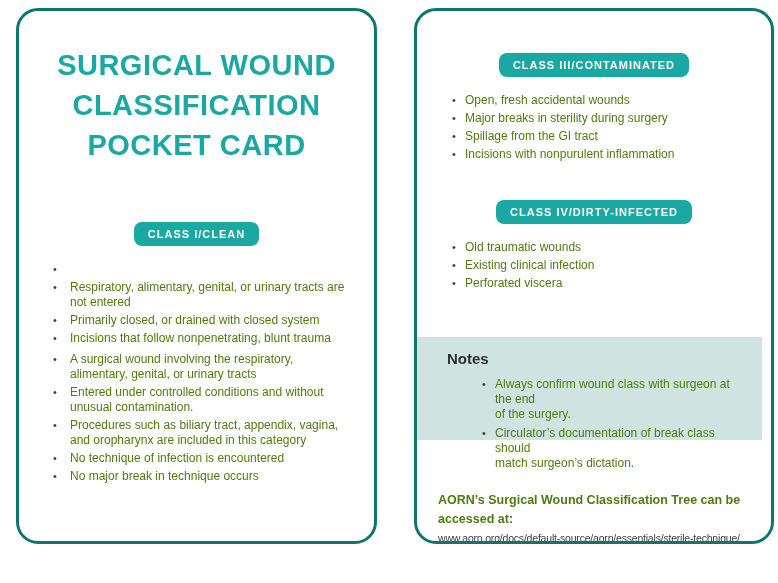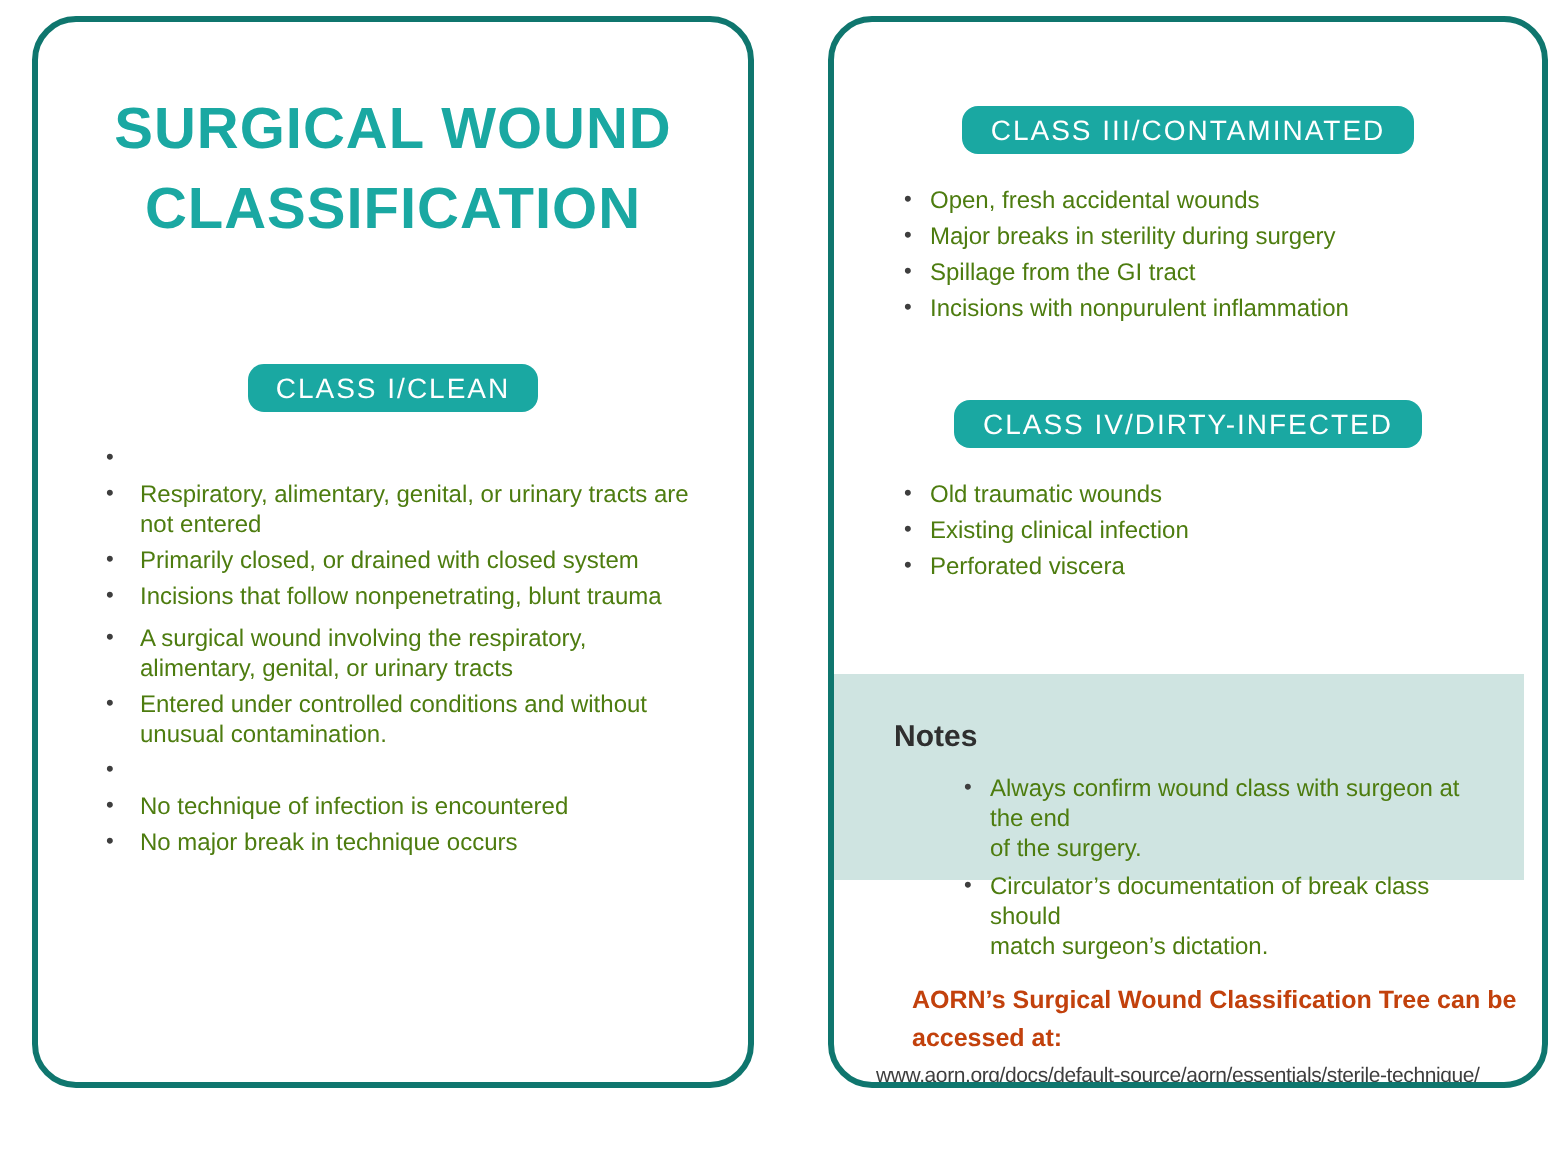--- a/index.html
+++ b/index.html
@@ -32,22 +32,22 @@
     font-size: 29px;
     line-height: 40px;
     letter-spacing: 0.5px;
   }
 
   .badge {
     display: table;
     margin: 16px auto;
     background: #1aa8a2;
     color: #ffffff;
-    font-weight: 400;
-    font-size: 14px;
+    font-weight: 700;
+    font-size: 11px;
     line-height: 16px;
     letter-spacing: 1px;
     padding: 4px 14px;
     border-radius: 8px;
     white-space: nowrap;
   }
   .badge.b-class1 { margin-top: 57px; }
   .badge.b-class2 { margin-top: 26px; }
   .badge.b-class3 { margin-top: 42px; }
   .badge.b-class4 { margin-top: 38px; }
@@ -57,59 +57,59 @@
   .li { display: flex; align-items: flex-start; margin-bottom: 3px; }
   .mk { flex: none; width: 17px; font-size: 11px; line-height: 15px; color: #3e3e3e; }
   .card.right .mk { width: 13px; }
   .tx { font-size: 12px; line-height: 15px; white-space: pre-line; color: #4d7c0f; }
 
   .notes-band {
     margin-top: 46px;
     margin-right: 9px;
     height: 103px;
     background: #cfe4e1;
-    padding: 22px 14px 0 30px;
+    padding: 12px 14px 0 30px;
     box-sizing: border-box;
   }
   .notes-heading {
     font-weight: 700;
     font-size: 15px;
     line-height: 19px;
     color: #2f2f2f;
   }
   .notes-band .bullet-list { margin-top: 2px; padding-left: 6px; padding-right: 0; }
   .notes-band .mk { width: 14px; }
   .notes-band .li { margin-bottom: 4px; }
 
   .footer { margin-top: 51px; padding-left: 21px; padding-right: 8px; }
   .footer-heading {
     font-weight: 700;
     font-size: 12.5px;
     line-height: 19px;
-    color: #c2410c;
+    color: #4d7c0f;
     white-space: pre-line;
-    margin-left: 18px;
   }
   .footer-url {
     margin-top: 2px;
     font-size: 10.5px;
     line-height: 15px;
     letter-spacing: -0.2px;
     color: #3e3e3e;
     white-space: pre-line;
     overflow-wrap: anywhere;
   }
 </style>
 </head>
 <body>
 
 <div class="card left">
   <div class="main-title">
     <div>SURGICAL WOUND</div>
     <div>CLASSIFICATION</div>
+    <div>POCKET CARD</div>
   </div>
 
   <div class="badge b-class1">CLASS I/CLEAN</div>
   <div class="bullet-list">
     <div class="li">
       <span class="mk">•</span>
     </div>
     <div class="li">
       <span class="mk">•</span>
       <span class="tx">Respiratory, alimentary, genital, or urinary tracts are
@@ -131,20 +131,22 @@
       <span class="tx">A surgical wound involving the respiratory,
 alimentary, genital, or urinary tracts</span>
     </div>
     <div class="li">
       <span class="mk">•</span>
       <span class="tx">Entered under controlled conditions and without
 unusual contamination.</span>
     </div>
     <div class="li">
       <span class="mk">•</span>
+      <span class="tx">Procedures such as biliary tract, appendix, vagina,
+and oropharynx are included in this category</span>
     </div>
     <div class="li">
       <span class="mk">•</span>
       <span class="tx">No technique of infection is encountered</span>
     </div>
     <div class="li">
       <span class="mk">•</span>
       <span class="tx">No major break in technique occurs</span>
     </div>
   </div>

